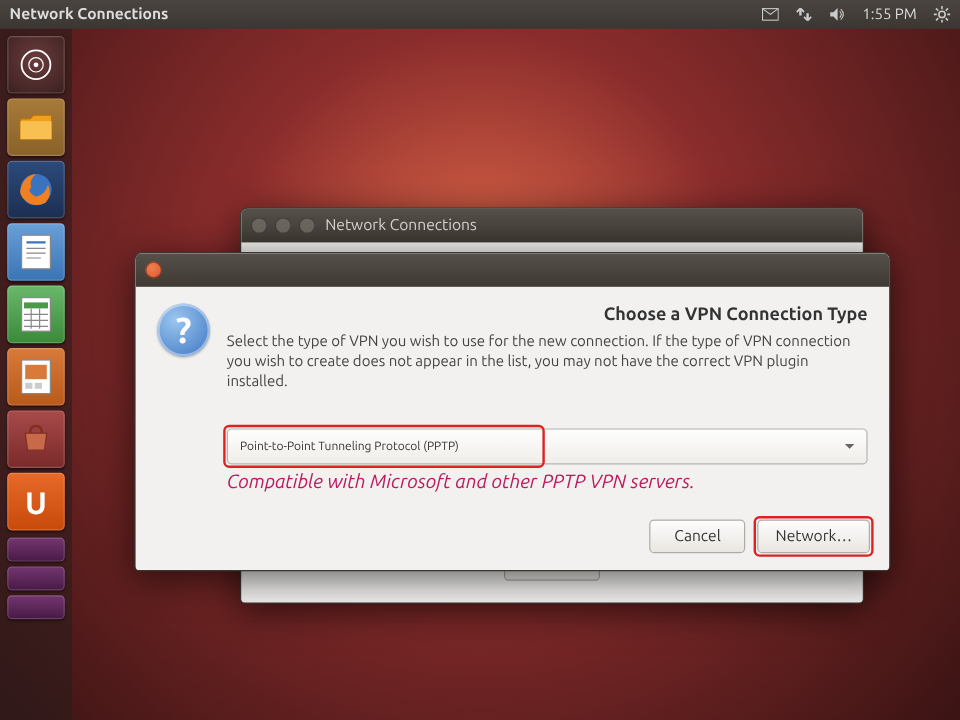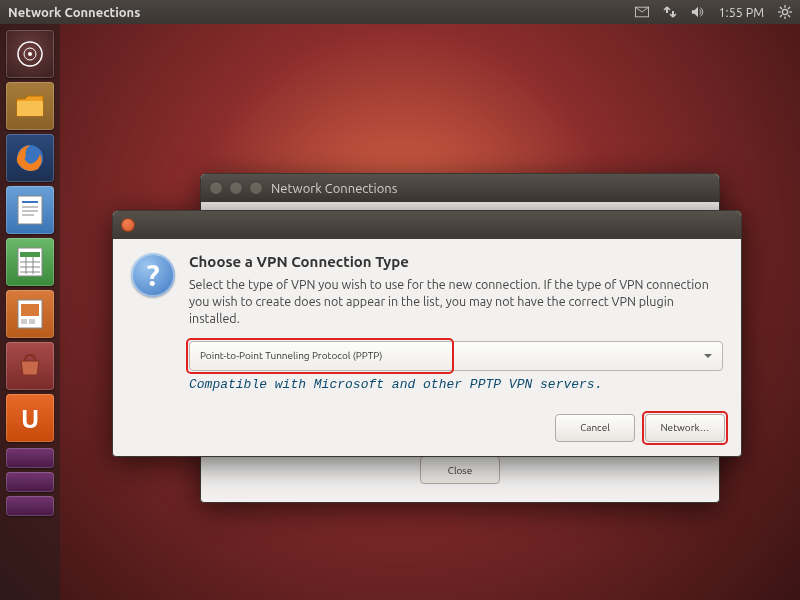--- a/index.html
+++ b/index.html
@@ -33,27 +33,27 @@
   .wbtn.close { background: radial-gradient(circle at 40% 35%, #f08050, #d9542b); }
 
   .parent-win { left:200px; top:173px; width:520px; height:330px; z-index:60; }
   .parent-body { padding:10px; height:calc(100% - 28px); display:flex; flex-direction:column; }
   .parent-footer { margin-top:auto; display:flex; justify-content:center; padding:8px; }
 
   
   .dialog { left:112px; top:210px; width:630px; z-index:70; }
   .dialog-body { padding:14px 18px 12px 18px; display:flex; gap:14px; }
   .qicon { width:44px; height:44px; flex-shrink:0; border-radius:50%; background: radial-gradient(circle at 35% 30%, #9cc6f0, #3a74c0); display:flex; align-items:center; justify-content:center; color:#fff; font-size:30px; font-weight:bold; box-shadow:inset 0 0 0 2px rgba(255,255,255,0.4), 0 1px 2px rgba(0,0,0,0.3); }
-  .dialog h2 { font-size:15px; font-weight:bold; color:#333; margin-bottom:6px; }
-  .dialog p.desc { font-size:12.5px; color:#444; line-height:1.35; margin-bottom:14px; }
+  .dialog h2 { font-size:15px; font-weight:bold; color:#333; margin-bottom:6px;text-align:right; }
+  .dialog p.desc { font-size:12.5px; color:#444; line-height:1.35; margin-bottom:30px; }
   .combo { position:relative; width:100%; height:30px; border:1px solid #b8b4ae; border-radius:4px; background:linear-gradient(#fdfdfc,#f0eeea); display:flex; align-items:center; padding:0 28px 0 10px; font-size:10px; color:#333; cursor:pointer;}
   .combo::after { content:""; position:absolute; right:10px; top:12px; border:4px solid transparent; border-top-color:#666; }
-  .compat { font-size:13px; font-style:italic; color:#0c4a6e; margin-top:6px;font-family:Liberation Mono, monospace; }
+  .compat { font-size:16px; font-style:italic; color:#be185d; margin-top:6px; }
   .dialog-footer { display:flex; justify-content:flex-end; gap:10px; padding:10px 16px 14px; }
-  .btn { min-width:80px; height:28px; padding:0 14px; border:1px solid #b0aca5; border-radius:4px; background:linear-gradient(#fdfdfc,#e9e6e1); font-size:10px; color:#333; cursor:pointer; }
+  .btn { min-width:80px; height:28px; padding:0 14px; border:1px solid #b0aca5; border-radius:4px; background:linear-gradient(#fdfdfc,#e9e6e1); font-size:13px; color:#333; cursor:pointer; }
 
   svg { display:block; }
 </style>
 </head>
 <body>
 
 <div class="top-panel">
   <span class="title">Network Connections</span>
   <div class="ind">
     <span>

